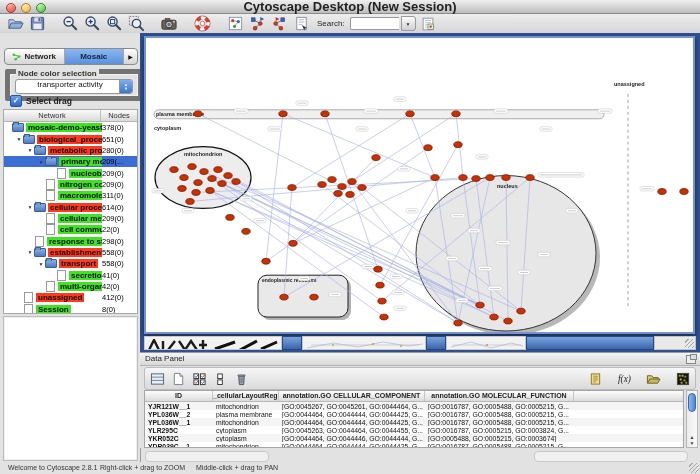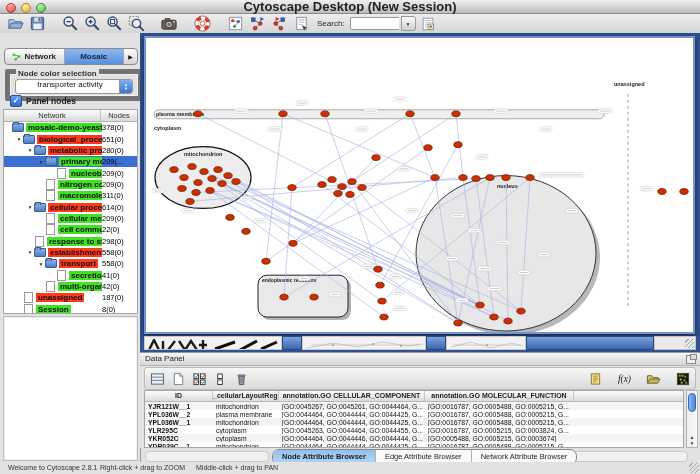--- a/index.html
+++ b/index.html
@@ -276,21 +276,21 @@
       <div class="combo">
         <span class="val">transporter activity</span>
         <span class="stepper">
             <span>▲</span>
             <span>▼</span>
           </span>
       </div>
     </div>
     <div class="checkrow">
       <div class="checkbox">✓</div>
-      <div class="checklab">Panel nodes</div>
+      <div class="checklab">Select drag</div>
     </div>
     <div class="tree">
       <div class="treehead">
         <span class="th-net">Network</span>
         <span class="th-nodes">Nodes</span>
       </div>
       <div>
           <div class="trow">
             <span class="texp" style="margin-left: 0px;"></span>
             <span class="tico folder"></span>
@@ -410,21 +410,21 @@
               <span class="tchip green">multi-organism pro</span>
             </span>
             <span class="tnum">42(0)</span>
           </div>
           <div class="trow">
             <span class="texp" style="margin-left: 11px;"></span>
             <span class="tico file"></span>
             <span class="tlabelwrap">
               <span class="tchip red">unassigned</span>
             </span>
-            <span class="tnum">187(0)</span>
+            <span class="tnum">412(0)</span>
           </div>
           <div class="trow">
             <span class="texp" style="margin-left: 11px;"></span>
             <span class="tico file"></span>
             <span class="tlabelwrap">
               <span class="tchip green">Session</span>
             </span>
             <span class="tnum">8(0)</span>
           </div>
         </div>
@@ -767,25 +767,20 @@
         </div>
     </div>
     <div class="dpscroll">
       <div class="dpthumb"></div>
       <div class="dparrows">▲<br>▼</div>
     </div>
   </div>
 
   <div class="hgroove" style="left:145px;width:122px;"></div>
   <div class="hgroove" style="left:534px;width:152px;"></div>
-  <div class="seg">
-      <div class="segitem sel">Node Attribute Browser</div>
-      <div class="segitem">Edge Attribute Browser</div>
-      <div class="segitem">Network Attribute Browser</div>
-    </div>
 
   <div class="statusbar">
     <span style="left:8px;">Welcome to Cytoscape 2.8.1</span>
     <span style="left:100px;">Right-click + drag to ZOOM</span>
     <span style="left:196px;">Middle-click + drag to PAN</span>
     <div class="sgrip"></div>
   </div>
 
 </div>
 

